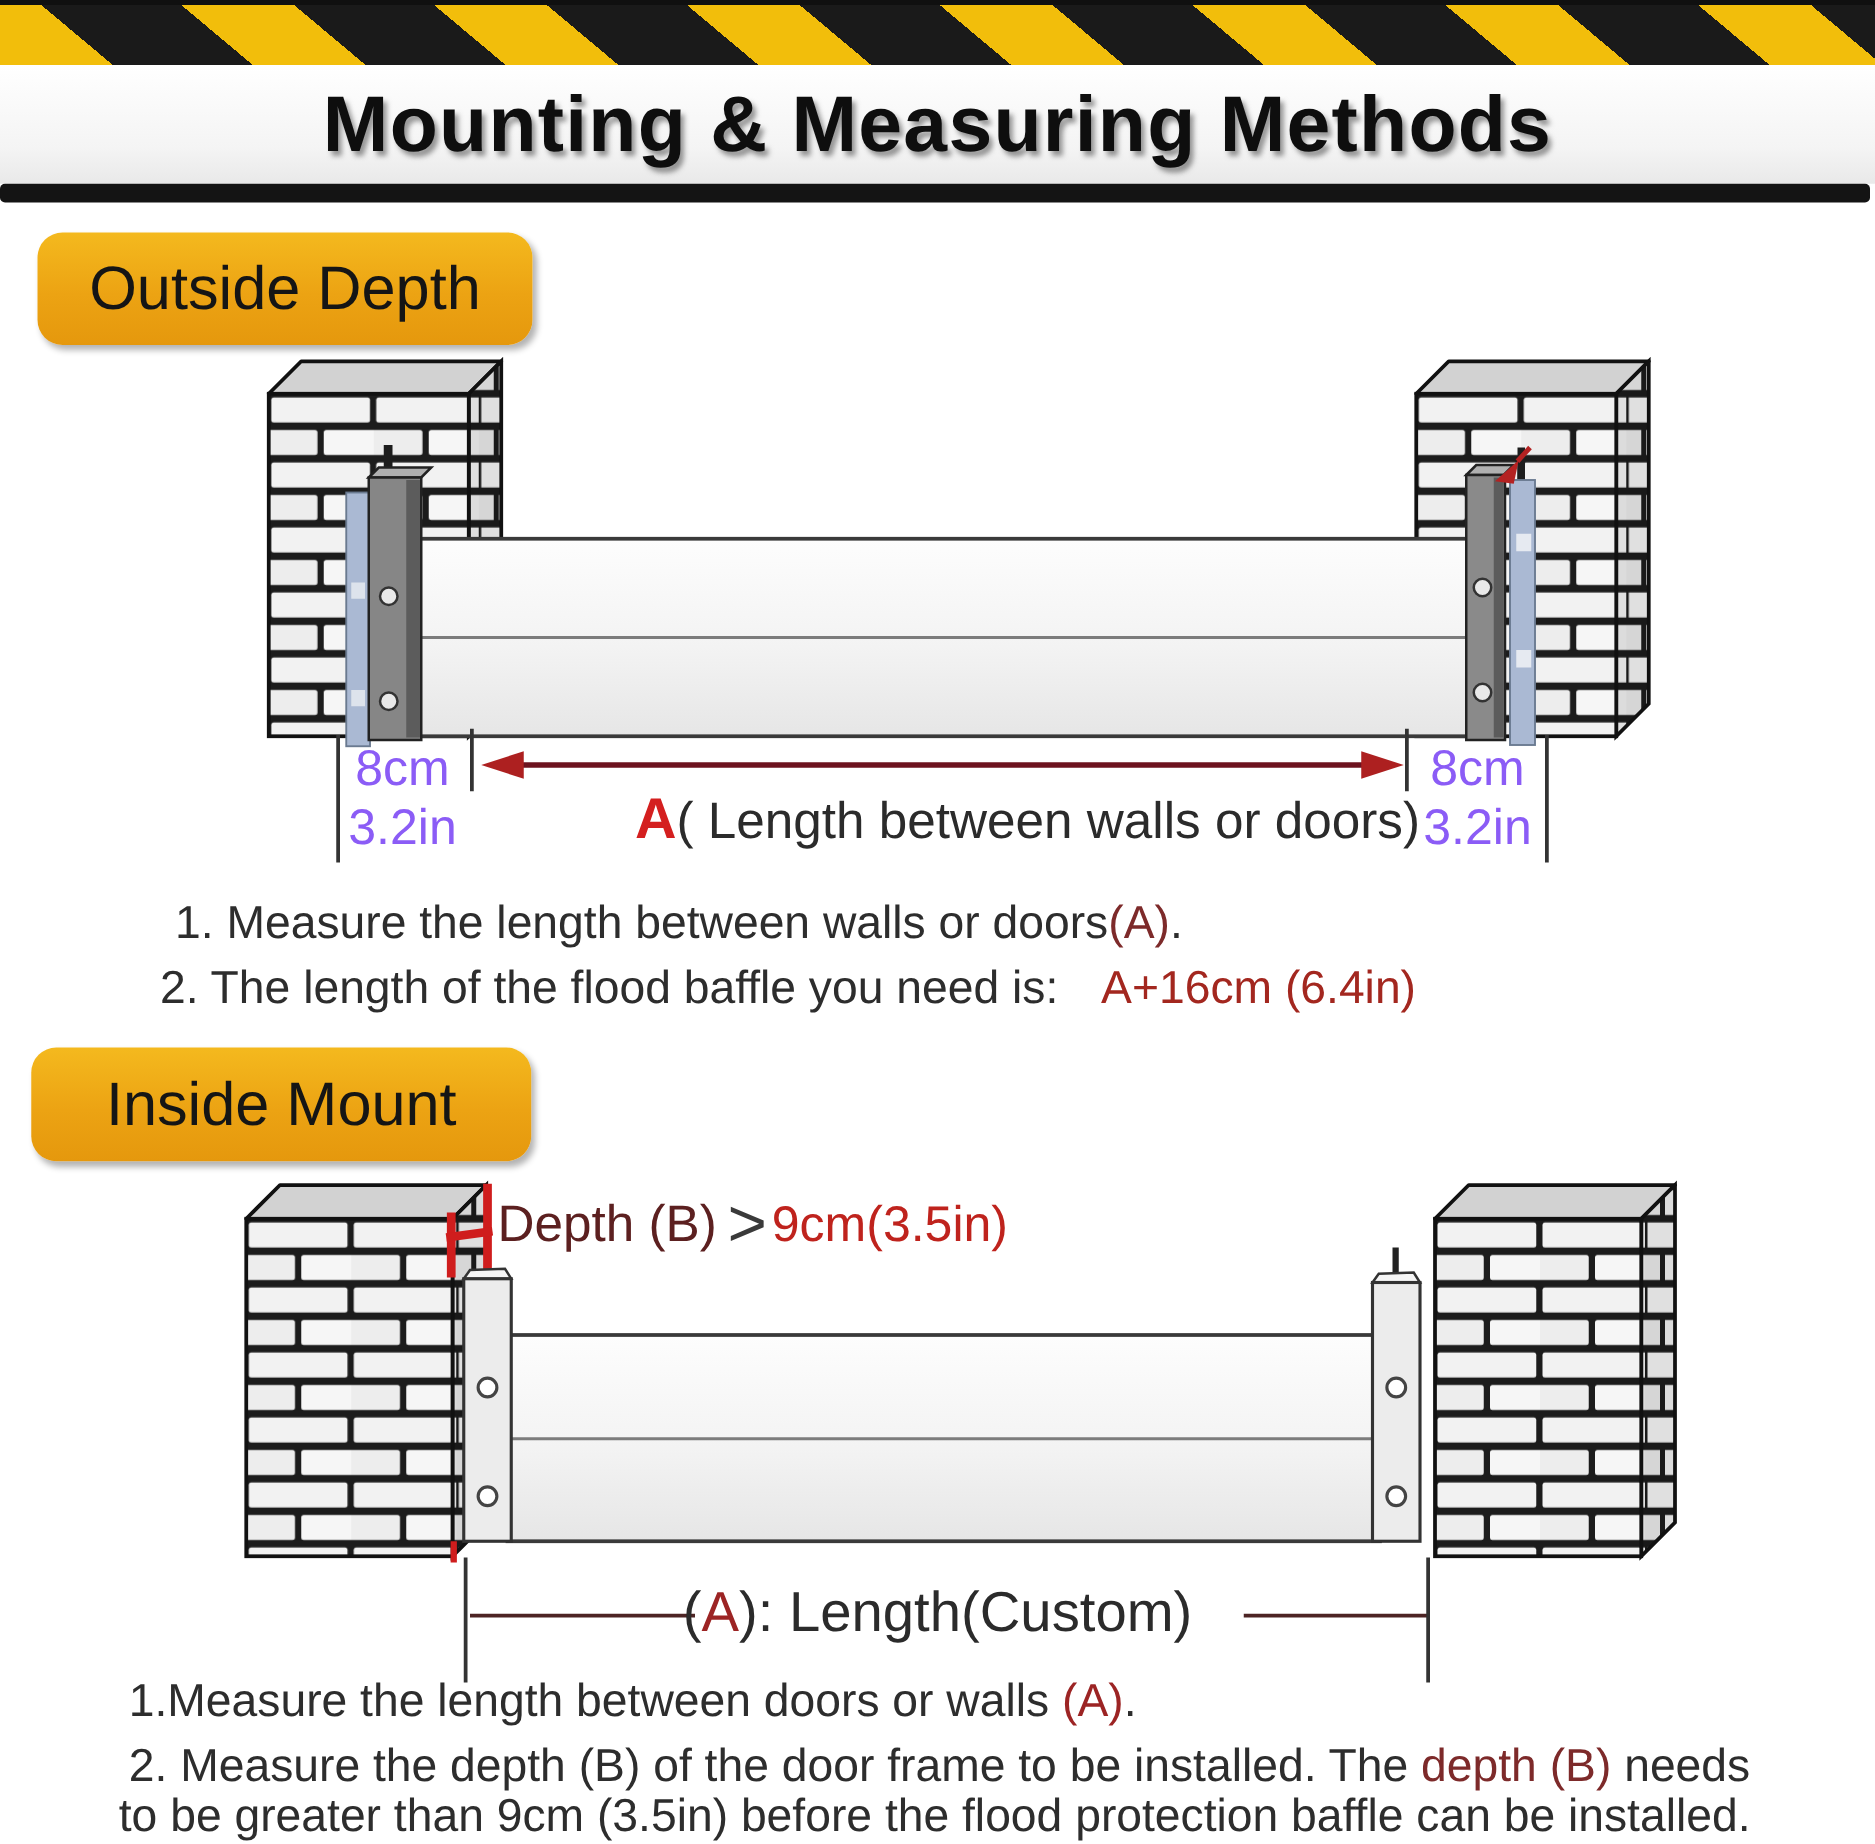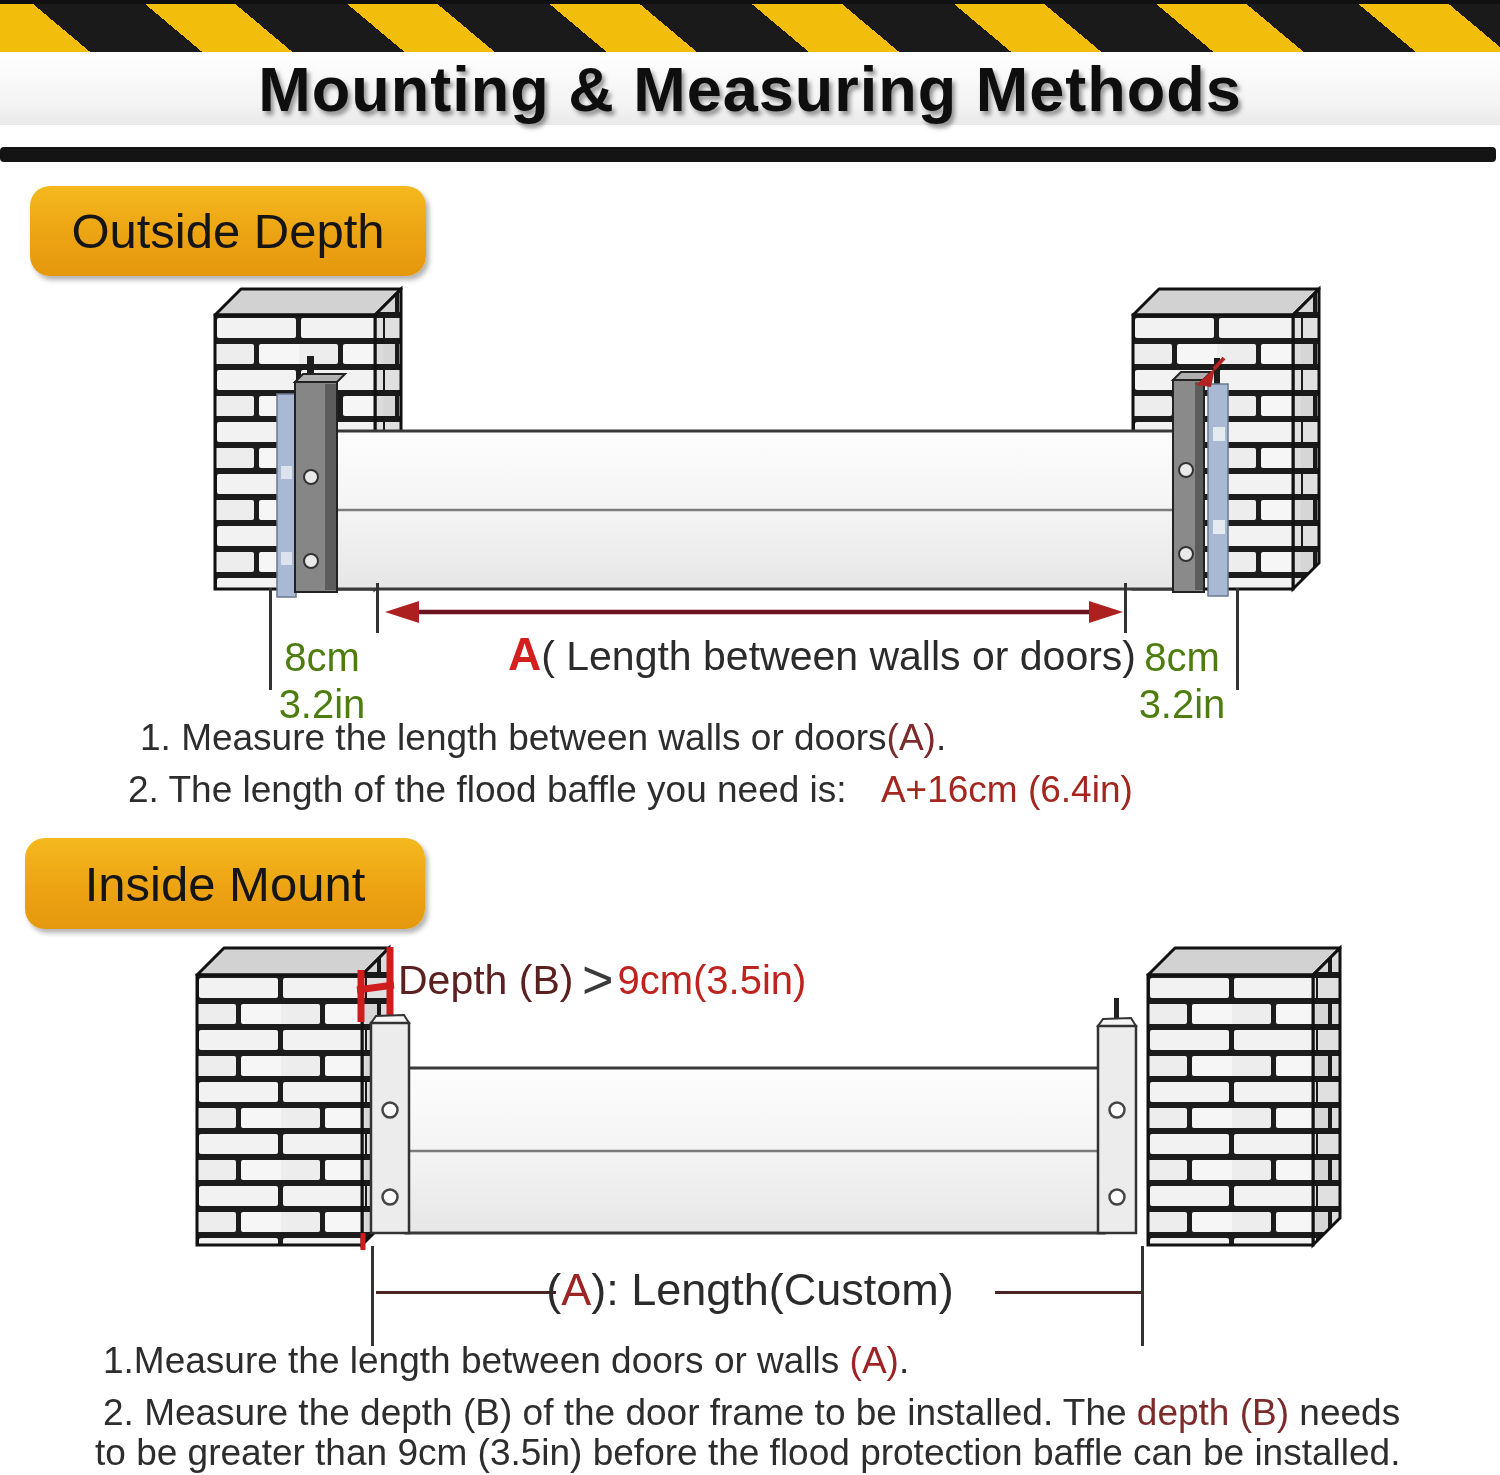--- a/index.html
+++ b/index.html
@@ -8,21 +8,21 @@
     background:#ffffff; font-family:"Liberation Sans", sans-serif; color:#2d2d2d;
   }
   
   .tape{
     position:absolute; left:0; top:0; width:1500px; height:52px;
     background:repeating-linear-gradient(40deg,#f2be0b 0 58px,#1a1a1a 58px 130px);
     border-top:4px solid #101010; box-sizing:border-box;
     box-shadow:0 3px 4px rgba(0,0,0,.25);
   }
   .title-band{
-    position:absolute; left:0; top:52px; width:1500px; height:73px;
+    position:absolute; left:0; top:52px; width:1500px; height:95px;
     background:linear-gradient(180deg,#ffffff 0%,#f4f4f4 70%,#e9e9e9 100%);
     display:flex; align-items:center; justify-content:center;
   }
   .page-title{
     font-size:63px; font-weight:bold; letter-spacing:1px; color:#0e0e0e;
     text-shadow:3px 4px 4px rgba(70,70,70,.55);
   }
   .header-bar{
     position:absolute; left:0; top:147px; width:1496px; height:15px;
     background:#141414; border-radius:4px;
@@ -36,21 +36,21 @@
   }
   #label-outside{left:30px; top:186px; width:396px; height:90px;}
   #label-inside {left:25px; top:838px; width:400px; height:91px;}
   
   .diagram{position:absolute; left:0;}
   #svg-outside{top:284px;}
   #svg-inside{top:940px;}
   
   .vline{position:absolute; width:3px; background:#333;}
   .hline{position:absolute; height:3px; background:#4d2424;}
-  .mlabel{position:absolute; font-size:40px; color:#4d7c0f; text-align:center; line-height:47px;margin-top:42px;}
+  .mlabel{position:absolute; font-size:40px; color:#8b5cf6; text-align:center; line-height:47px;}
   .arrow-svg{position:absolute;}
   .span-label{position:absolute; font-size:41px; color:#2b2b2b; text-align:center; white-space:nowrap;}
   .big-a{color:#d41f1f; font-weight:bold; font-size:46px;}
   .red-a{color:#9c2424;}
   .maroon{color:#7d2a2a;}
   .red-dark{color:#a3271f;margin-left:24px;}
   
   #depth-label{position:absolute; left:398px; top:948px; white-space:nowrap;}
   #depth-label .d1{font-size:41px; color:#5c2020;}
   #depth-label .d2{font-size:54px; color:#3a3a3a; vertical-align:-4px; padding:0 4px;}

